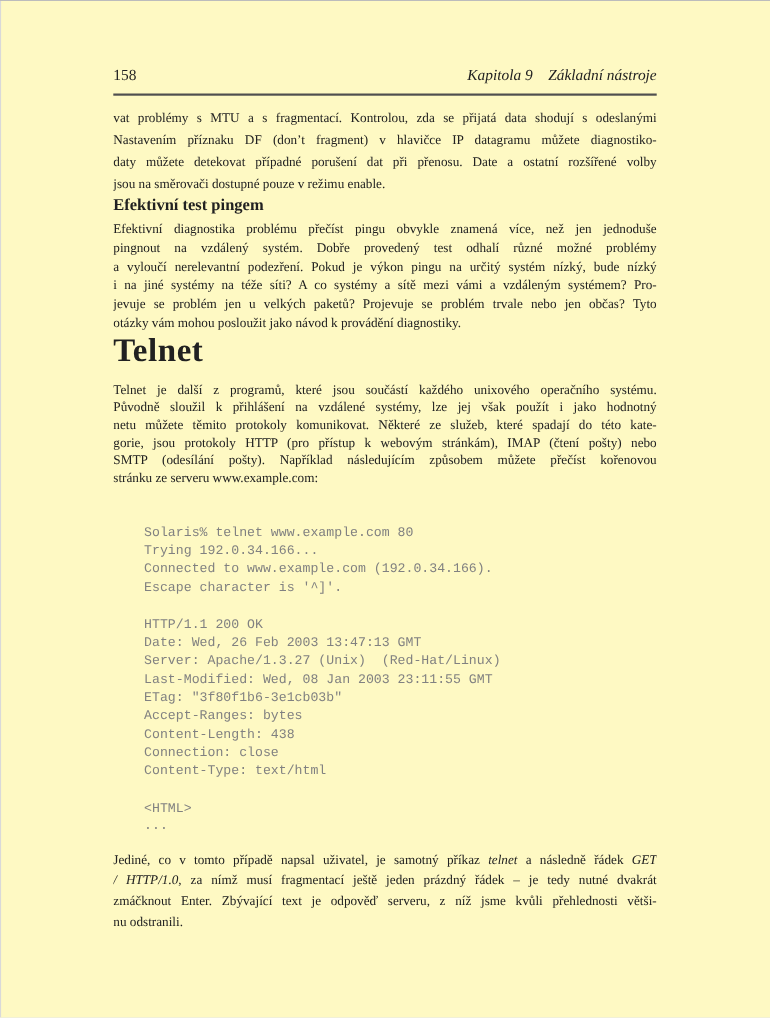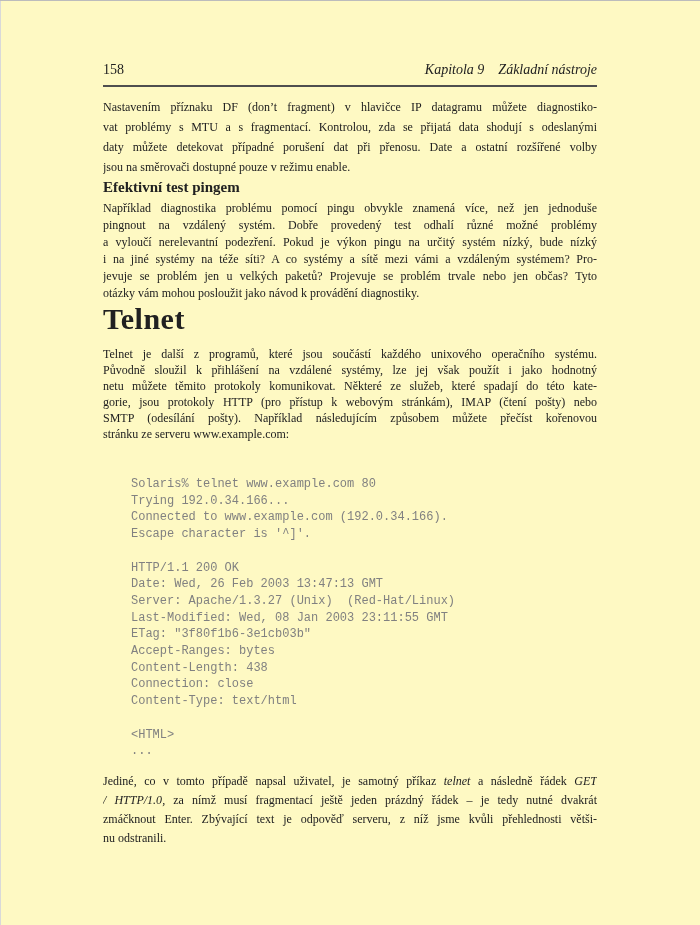--- a/index.html
+++ b/index.html
@@ -38,30 +38,30 @@
 <body>
 
 <div class="page">
 
   <div class="abs pg-header">
     <span>158</span>
     <span class="chap"><span>Kapitola 9</span><span class="gap"></span><span>Základní nástroje</span></span>
   </div>
 
   <div class="abs para p1">
+      <div class="line"><span>vat problémy s MTU a s fragmentací. Kontrolou, zda se přijatá data shodují s odeslanými</span></div>
       <div class="line"><span>Nastavením příznaku DF (don’t fragment) v hlavičce IP datagramu můžete diagnostiko-</span></div>
-      <div class="line"><span>vat problémy s MTU a s fragmentací. Kontrolou, zda se přijatá data shodují s odeslanými</span></div>
       <div class="line"><span>daty můžete detekovat případné porušení dat při přenosu. Date a ostatní rozšířené volby</span></div>
       <div class="line last"><span>jsou na směrovači dostupné pouze v režimu enable.</span></div>
     </div>
 
   <div class="abs subhead">Efektivní test pingem</div>
 
   <div class="abs para p2">
-      <div class="line"><span>Například diagnostika problému pomocí pingu obvykle znamená více, než jen jednoduše</span></div>
+      <div class="line"><span>Efektivní diagnostika problému přečíst pingu obvykle znamená více, než jen jednoduše</span></div>
       <div class="line"><span>pingnout na vzdálený systém. Dobře provedený test odhalí různé možné problémy</span></div>
       <div class="line"><span>a vyloučí nerelevantní podezření. Pokud je výkon pingu na určitý systém nízký, bude nízký</span></div>
       <div class="line"><span>i na jiné systémy na téže síti? A co systémy a sítě mezi vámi a vzdáleným systémem? Pro-</span></div>
       <div class="line"><span>jevuje se problém jen u velkých paketů? Projevuje se problém trvale nebo jen občas? Tyto</span></div>
       <div class="line last"><span>otázky vám mohou posloužit jako návod k provádění diagnostiky.</span></div>
     </div>
 
   <div class="abs h1">Telnet</div>
 
   <div class="abs para p3">

